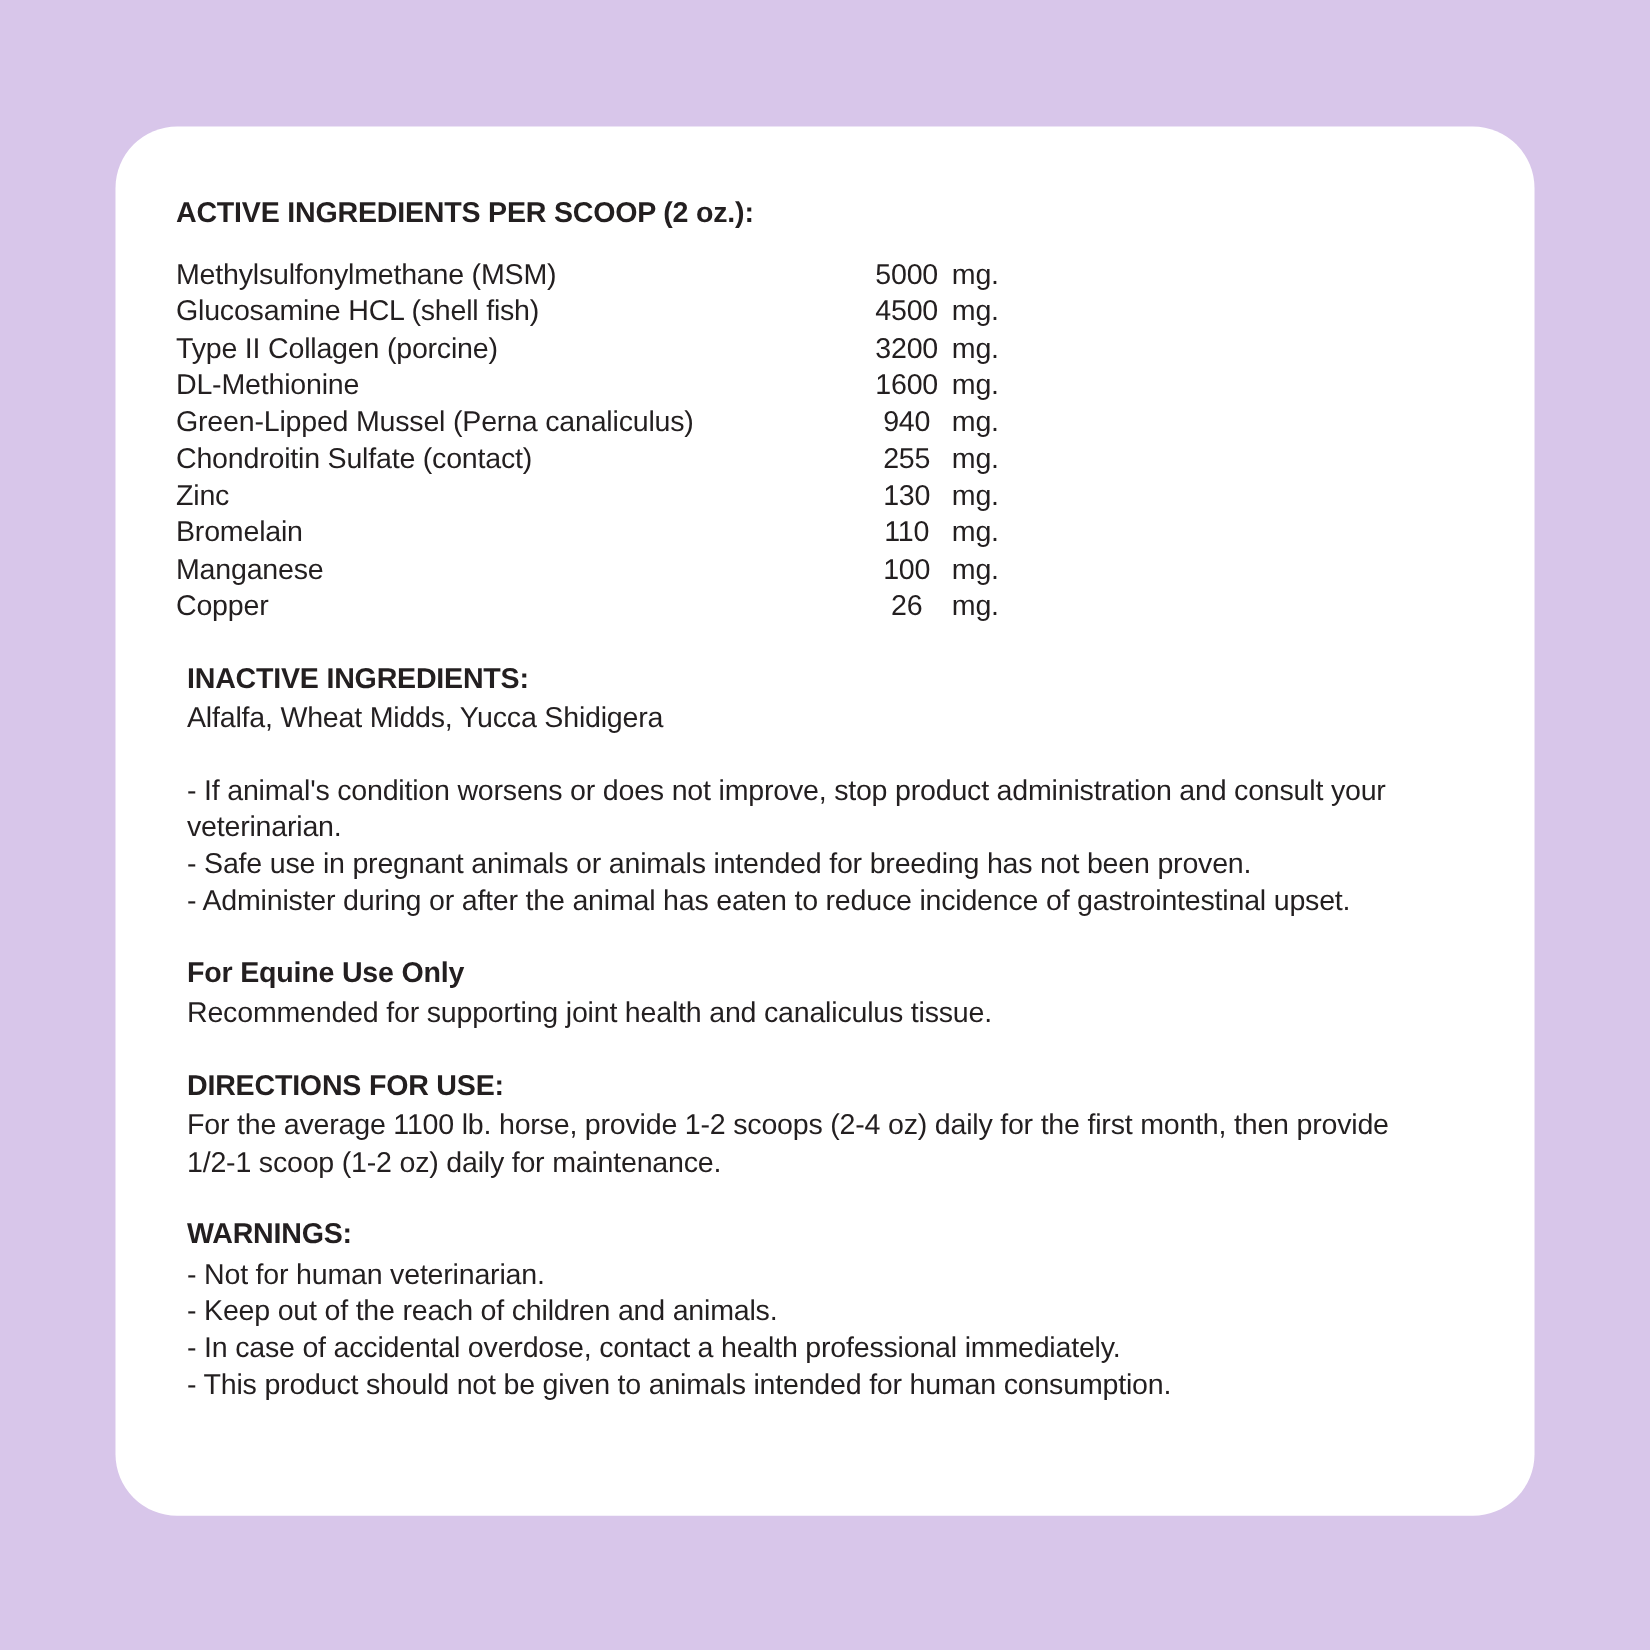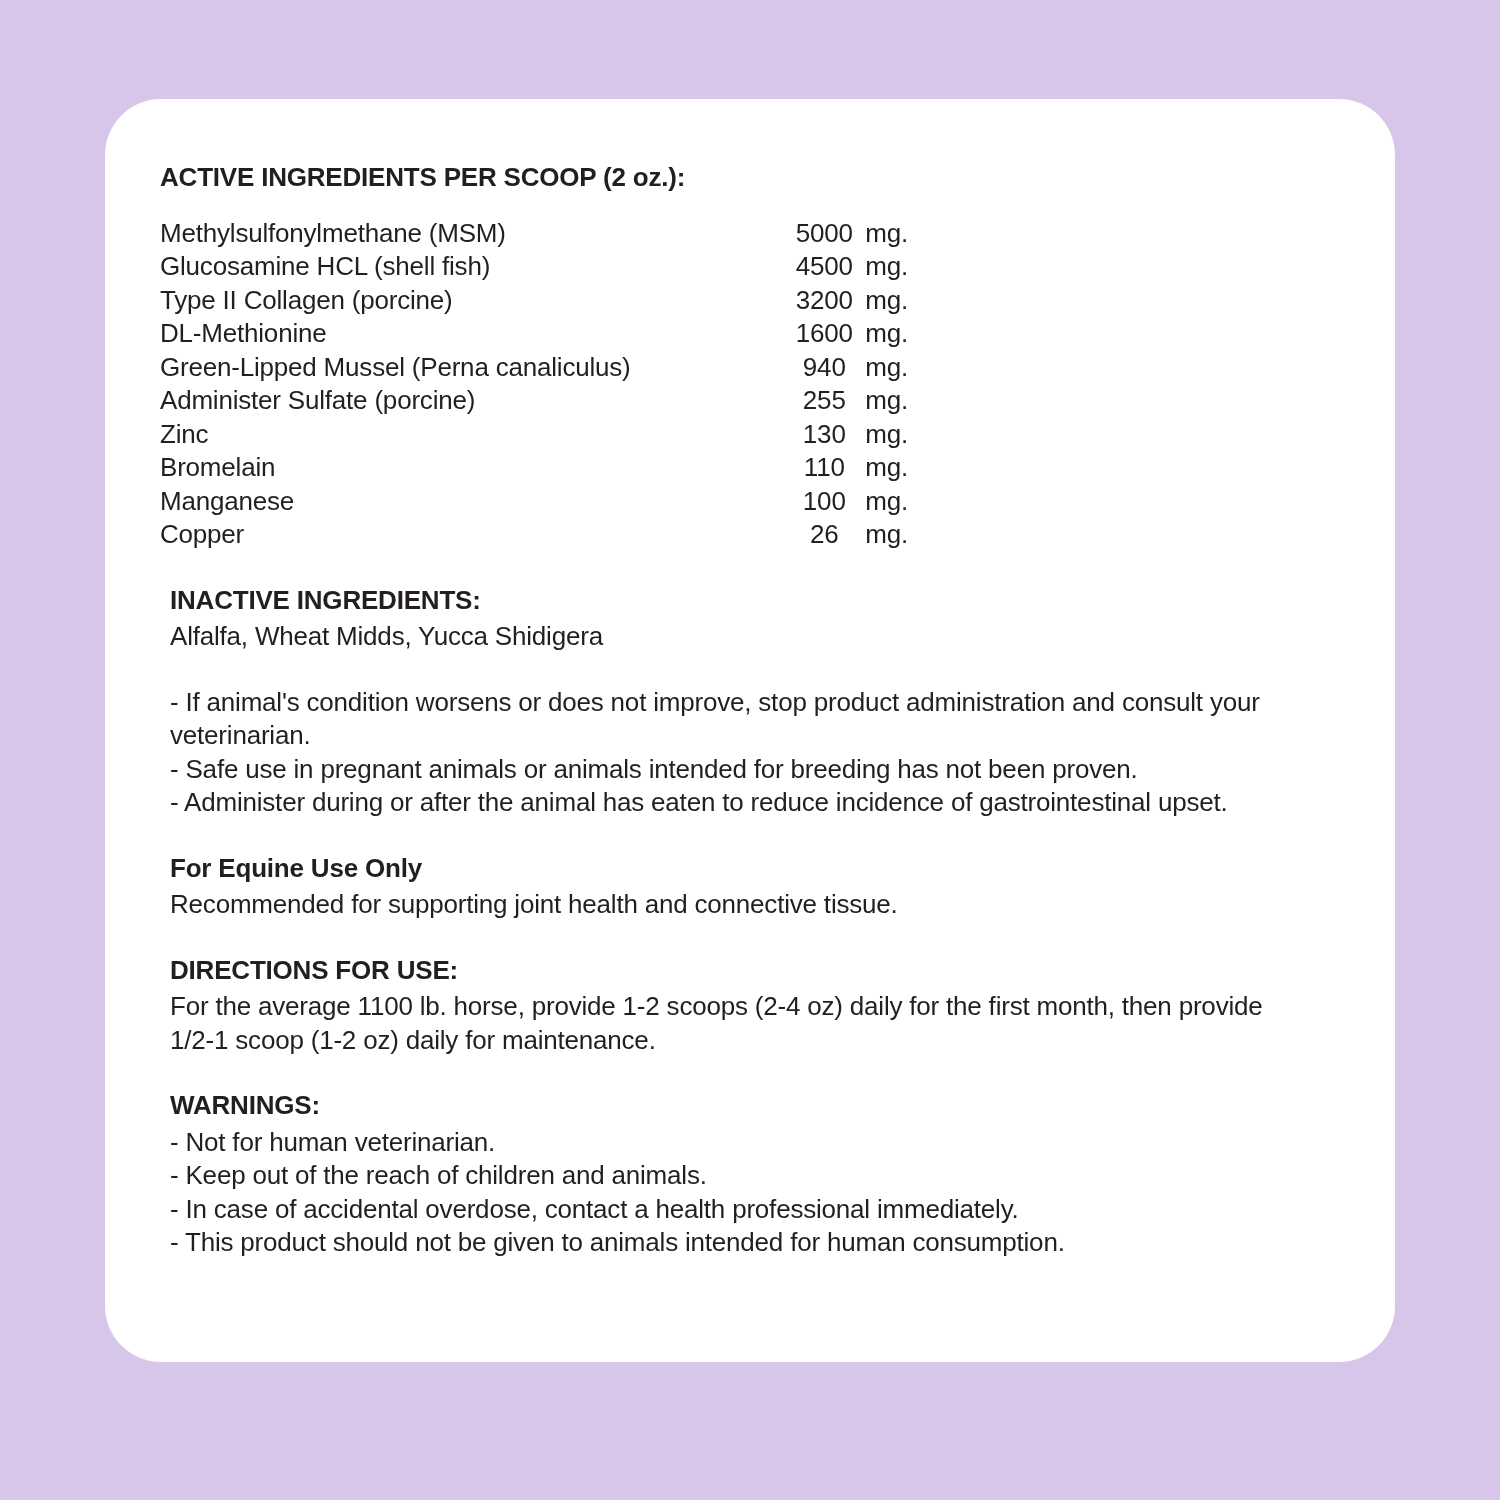--- a/index.html
+++ b/index.html
@@ -11,21 +11,21 @@
   html,body{width:1500px;height:1500px;}
   body{
     background:var(--bg);
     font-family:"Liberation Sans", sans-serif;
     color:var(--ink);
     position:relative;
   }
   .label-card{
     position:absolute;
     left:105px;
-    top:99px;
+    top:115px;
     width:1290px;
     height:1263px;
     background:var(--card);
     border-radius:56px;
     padding:62px 55px 0 55px;
     overflow:hidden;
   }
   .section{
     font-size:26px;
     line-height:33.5px;
@@ -93,21 +93,21 @@
         <span class="ing-name">DL-Methionine</span>
         <span class="ing-amt">1600</span>
         <span class="ing-unit">mg.</span>
       </div>
       <div class="ing-row">
         <span class="ing-name">Green-Lipped Mussel (Perna canaliculus)</span>
         <span class="ing-amt">940</span>
         <span class="ing-unit">mg.</span>
       </div>
       <div class="ing-row">
-        <span class="ing-name">Administer Sulfate (porcine)</span>
+        <span class="ing-name">Chondroitin Sulfate (contact)</span>
         <span class="ing-amt">255</span>
         <span class="ing-unit">mg.</span>
       </div>
       <div class="ing-row">
         <span class="ing-name">Zinc</span>
         <span class="ing-amt">130</span>
         <span class="ing-unit">mg.</span>
       </div>
       <div class="ing-row">
         <span class="ing-name">Bromelain</span>
@@ -134,21 +134,21 @@
 
   <div class="section">
     <div class="text-line">- If animal's condition worsens or does not improve, stop product administration and consult your</div>
     <div class="text-line">veterinarian.</div>
     <div class="text-line">- Safe use in pregnant animals or animals intended for breeding has not been proven.</div>
     <div class="text-line">- Administer during or after the animal has eaten to reduce incidence of gastrointestinal upset.</div>
   </div>
 
   <div class="section">
     <div class="section-heading">For Equine Use Only</div>
-    <div class="text-line">Recommended for supporting joint health and connective tissue.</div>
+    <div class="text-line">Recommended for supporting joint health and canaliculus tissue.</div>
   </div>
 
   <div class="section">
     <div class="section-heading">DIRECTIONS FOR USE:</div>
     <div class="text-line">For the average 1100 lb. horse, provide 1-2 scoops (2-4 oz) daily for the first month, then provide</div>
     <div class="text-line">1/2-1 scoop (1-2 oz) daily for maintenance.</div>
   </div>
 
   <div class="section">
     <div class="section-heading">WARNINGS:</div>

